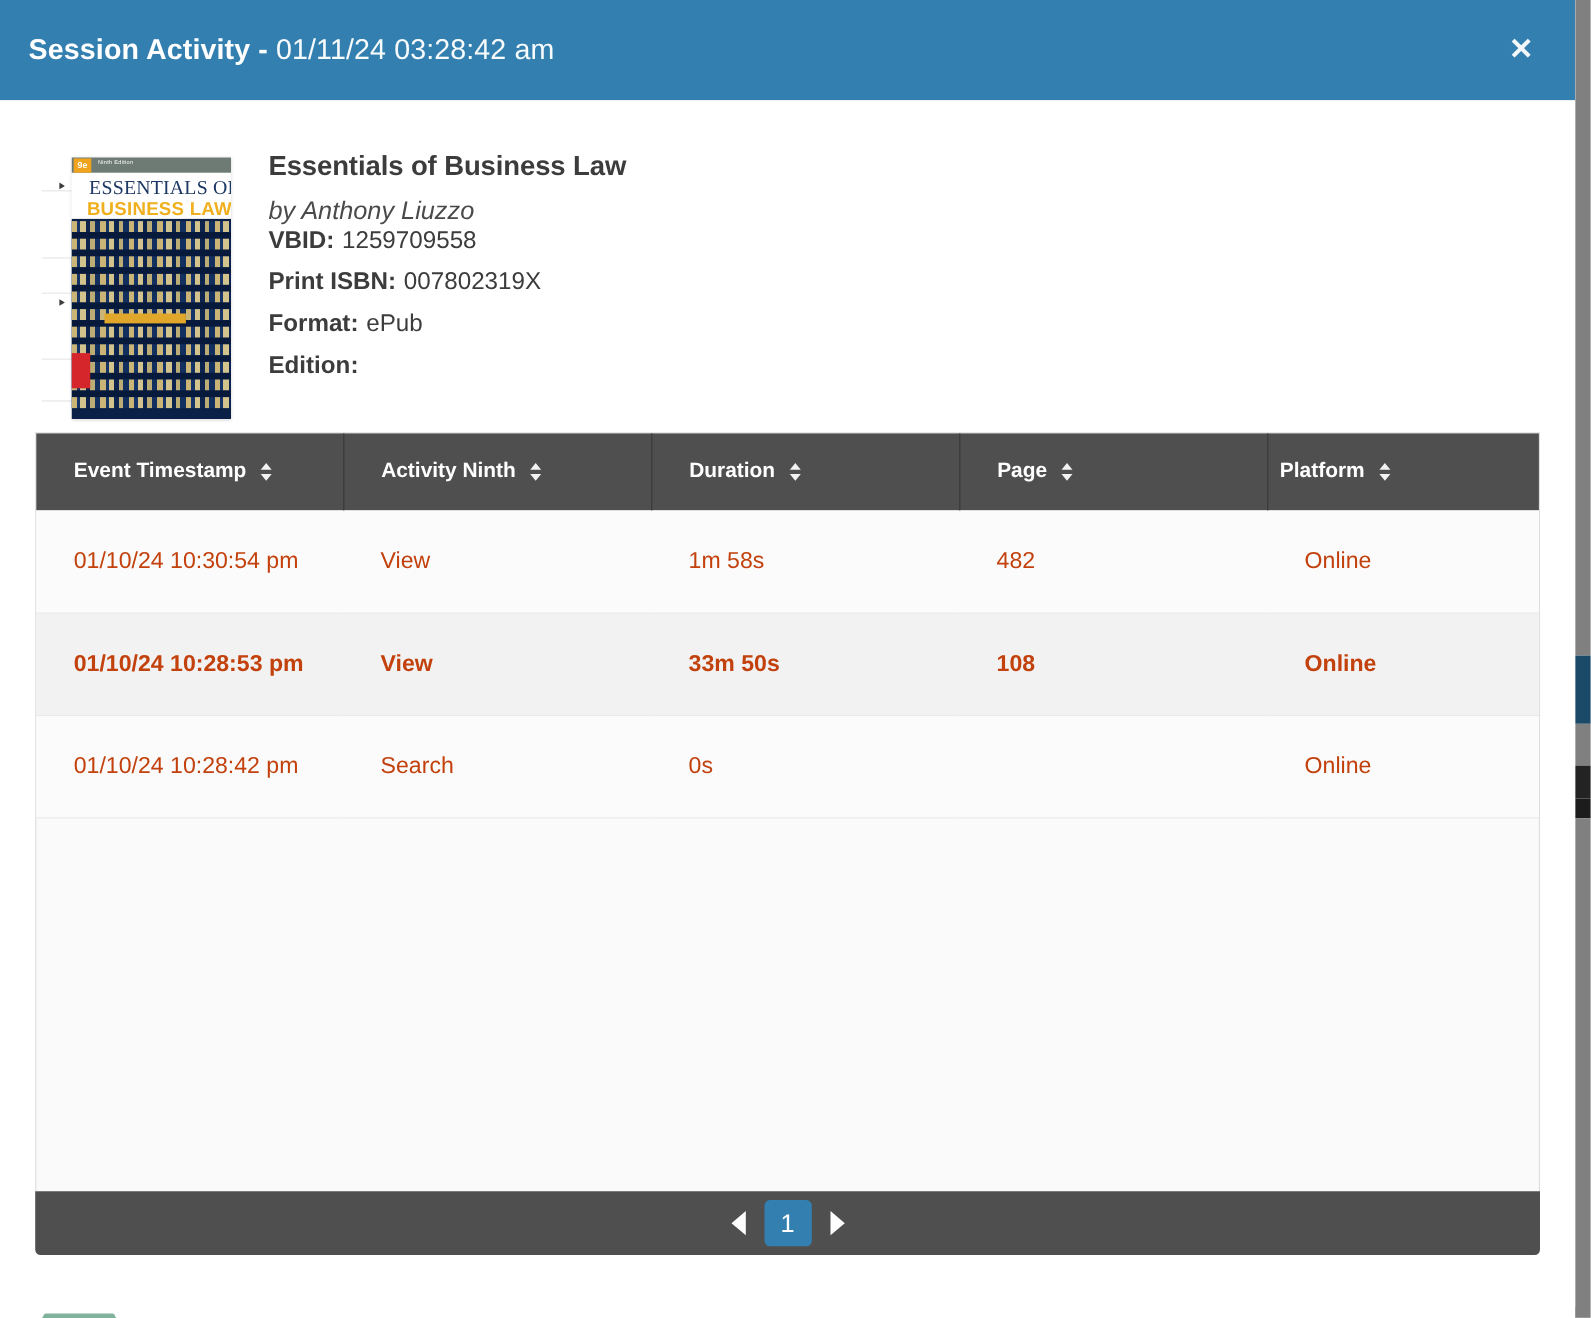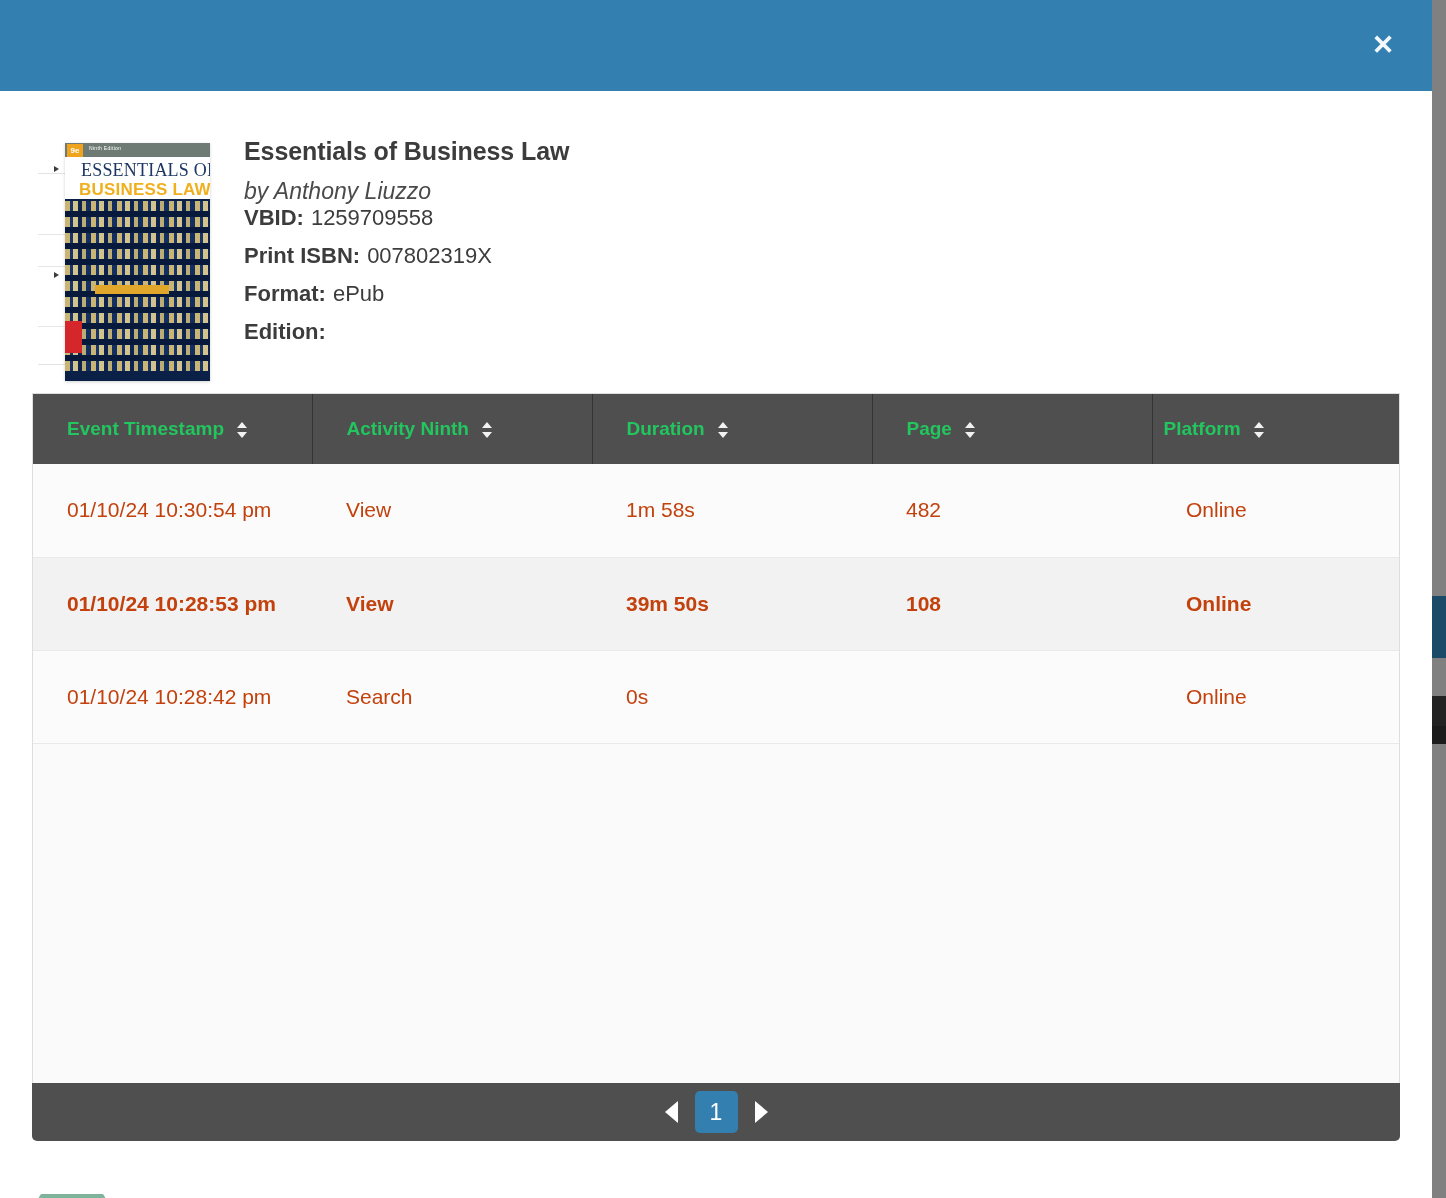--- a/index.html
+++ b/index.html
@@ -237,21 +237,21 @@
     background: #fafafa;
     height: 690px;
   }
   table.activity-table {
     width: 100%;
     border-collapse: collapse;
     table-layout: fixed;
   }
   table.activity-table thead th {
     background: #4f4f4f;
-    color: #22c55e;
+    color: #ffffff;
     font-size: 19px;
     font-weight: bold;
     text-align: left;
     padding: 24px 0 24px 34px;
     border-right: 1px solid #343434;
     white-space: nowrap;
     cursor: pointer;
     user-select: none;
   }
   table.activity-table thead th:last-child { border-right: none; padding-left: 11px; }
@@ -331,20 +331,23 @@
   <div class="bg-strip s3"></div>
   <div class="bg-strip s4"></div>
   <div class="bg-strip s5"></div>
   <div class="bg-strip s6"></div>
   <div id="chat-widget"></div>
 </div>
 
 <div id="modal">
 
   <div id="modal-header">
+    <div id="modal-title">
+      <span class="strong">Session Activity - </span><span class="light">01/11/24 03:28:42 am</span>
+    </div>
     <button id="close-button">✕</button>
   </div>
 
   <div id="book-info">
 
     <div id="book-cover">
       <div class="cover-backsheet">
         <div class="rule" style="top:60px"></div>
         <div class="rule" style="top:92px"></div>
         <div class="rule" style="top:152px"></div>
@@ -426,21 +429,21 @@
         <tr>
           <td>01/10/24 10:30:54 pm</td>
           <td>View</td>
           <td>1m 58s</td>
           <td>482</td>
           <td>Online</td>
         </tr>
         <tr class="alt">
           <td>01/10/24 10:28:53 pm</td>
           <td>View</td>
-          <td>39m 50s</td>
+          <td>33m 50s</td>
           <td>108</td>
           <td>Online</td>
         </tr>
         <tr>
           <td>01/10/24 10:28:42 pm</td>
           <td>Search</td>
           <td>0s</td>
           <td></td>
           <td>Online</td>
         </tr>

